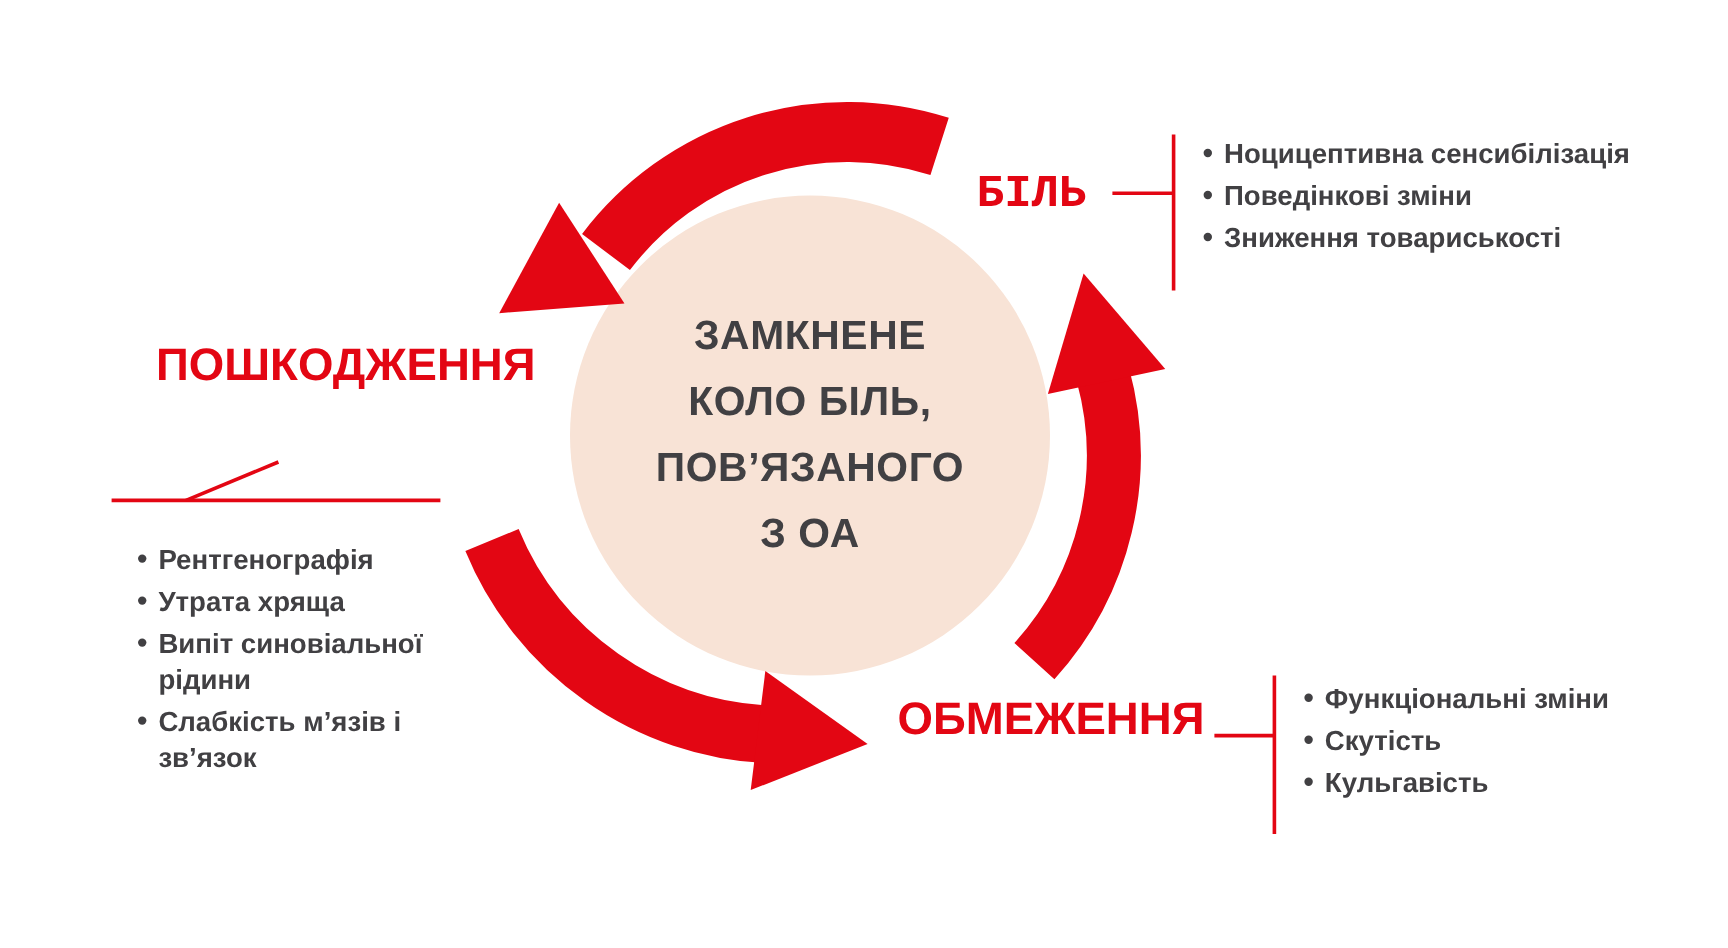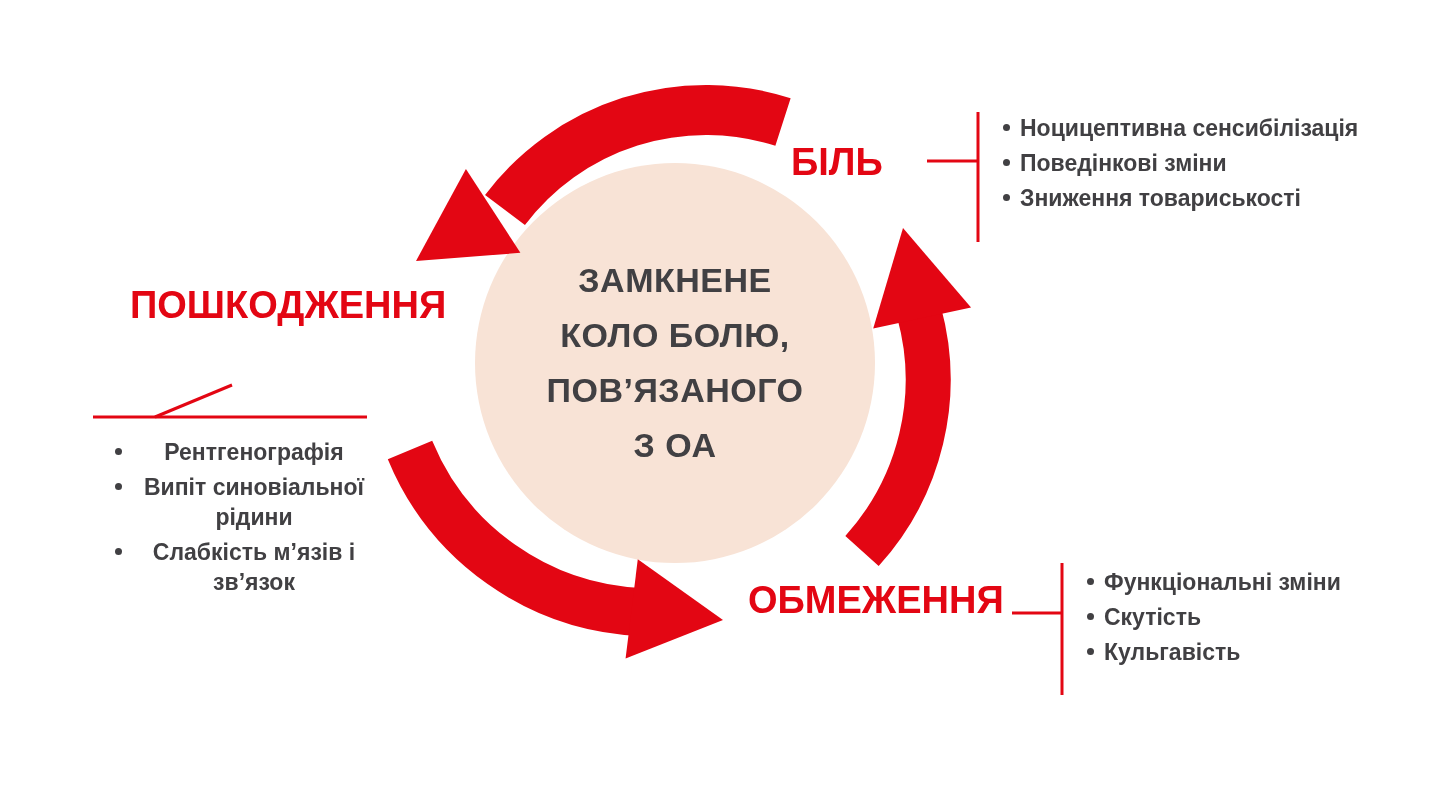--- a/index.html
+++ b/index.html
@@ -43,21 +43,21 @@
   .arc{fill:none;stroke:var(--accent-red);}
   .head{fill:var(--accent-red);stroke:none;}
   .connector{stroke:var(--accent-red);stroke-width:3;}
 
   
   .node-title{
     color:var(--accent-red);
     font-size:38px;font-weight:bold;line-height:43px;
     z-index:4;white-space:nowrap;
   }
-  .t-pain{left:791px;top:141px;}
+  .t-pain{left:814px;top:141px;font-family:Liberation Mono, monospace;}
   .t-structural{left:130px;top:284px;line-height:42px;}
   .t-gait{left:748px;top:579px;}
 
   
   ul.bullets{
     list-style:none;z-index:4;
   }
   ul.bullets li{
     position:relative;
     padding-left:18px;
@@ -65,21 +65,21 @@
     color:var(--text-dark);
     margin-bottom:5px;
   }
   ul.bullets li::before{
     content:"";
     position:absolute;left:1px;top:11px;
     width:7px;height:7px;border-radius:50%;
     background:var(--text-dark);
   }
   .b-pain{left:1002px;top:113px;width:400px;}
-  .b-structural{left:114px;top:437px;width:262px;text-align:center;}
+  .b-structural{left:114px;top:451px;width:262px;}
   .b-gait{left:1086px;top:567px;width:340px;}
 </style>
 </head>
 <body>
 
 <div class="abs center-circle"></div>
 
 <svg class="abs diagram-layer" width="1440" height="790" viewBox="0 0 1440 790">
 
   <g>
@@ -108,37 +108,38 @@
   </g>
 
   <g>
     <line class="connector" x1="93" y1="417" x2="367" y2="417"></line>
     <line class="connector" x1="155" y1="417" x2="232" y2="385"></line>
   </g>
 </svg>
 
 <div class="abs center-text">
   <div class="line">ЗАМКНЕНЕ</div>
-  <div class="line">КОЛО БОЛЮ,</div>
+  <div class="line">КОЛО БІЛЬ,</div>
   <div class="line">ПОВ’ЯЗАНОГО</div>
   <div class="line">З ОА</div>
 </div>
 
 <div class="abs node-title t-pain">БІЛЬ</div>
 <ul class="abs bullets b-pain">
     <li>Ноцицептивна сенсибілізація</li>
     <li>Поведінкові зміни</li>
     <li>Зниження товариськості</li>
   </ul>
 
 <div class="abs node-title t-structural">
   <div>ПОШКОДЖЕННЯ</div>
 </div>
 <ul class="abs bullets b-structural">
     <li>Рентгенографія</li>
+    <li>Утрата хряща</li>
     <li>Випіт синовіальної рідини</li>
     <li>Слабкість м’язів і зв’язок</li>
   </ul>
 
 <div class="abs node-title t-gait">
   <div>ОБМЕЖЕННЯ</div>
 </div>
 <ul class="abs bullets b-gait">
     <li>Функціональні зміни</li>
     <li>Скутість</li>

